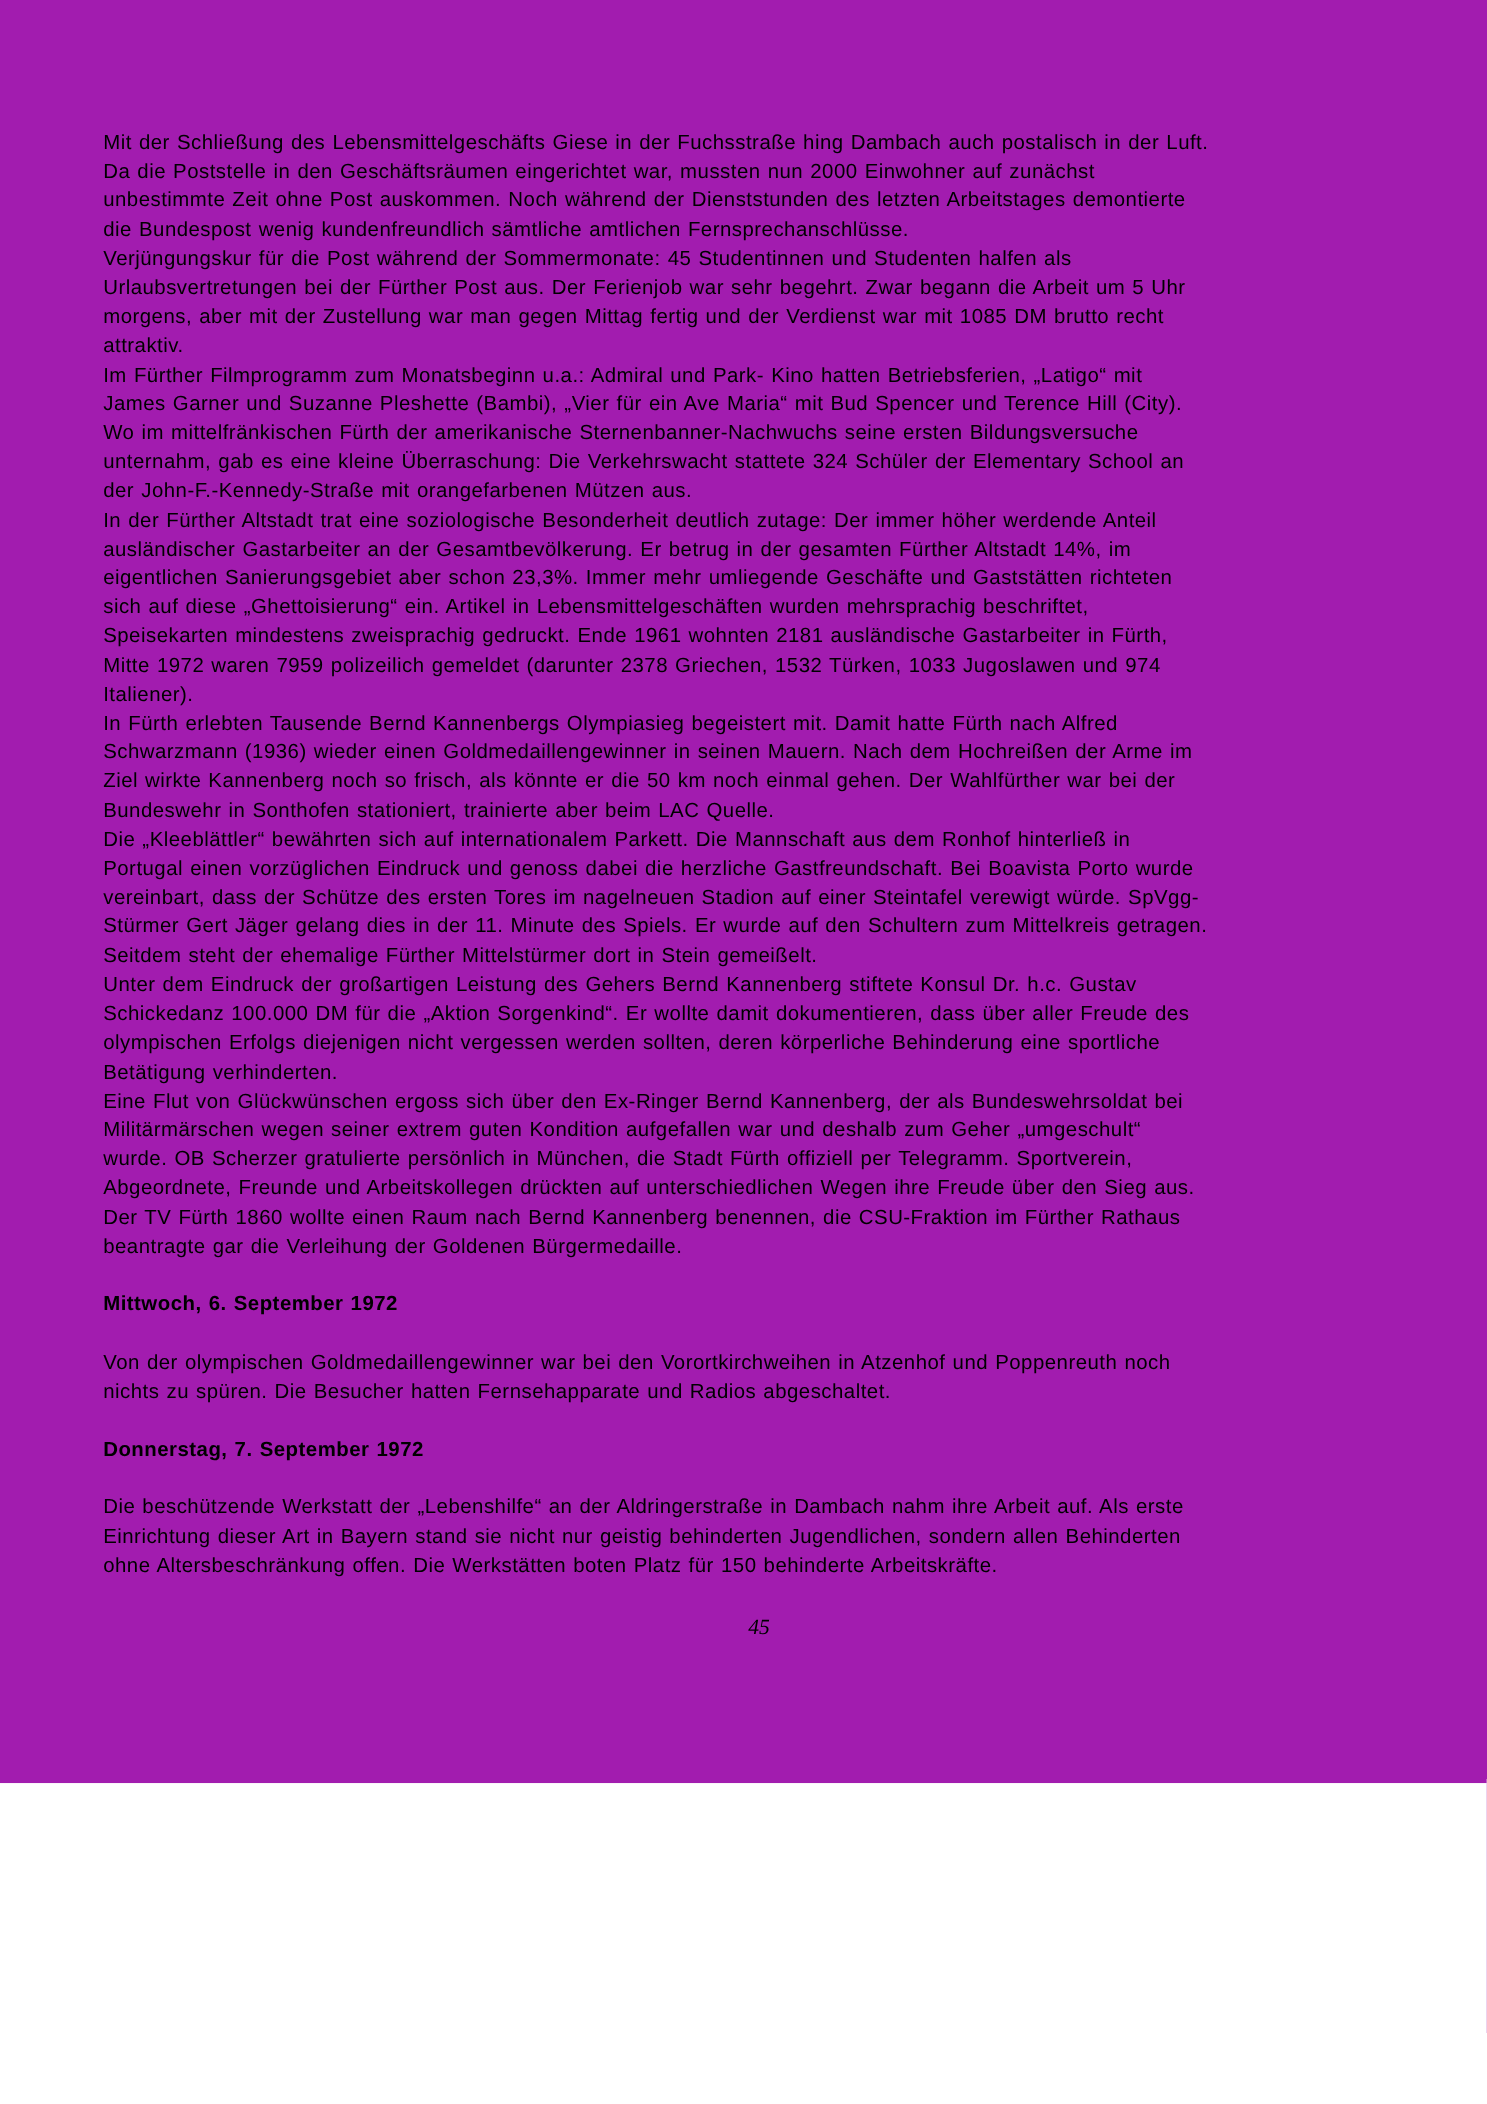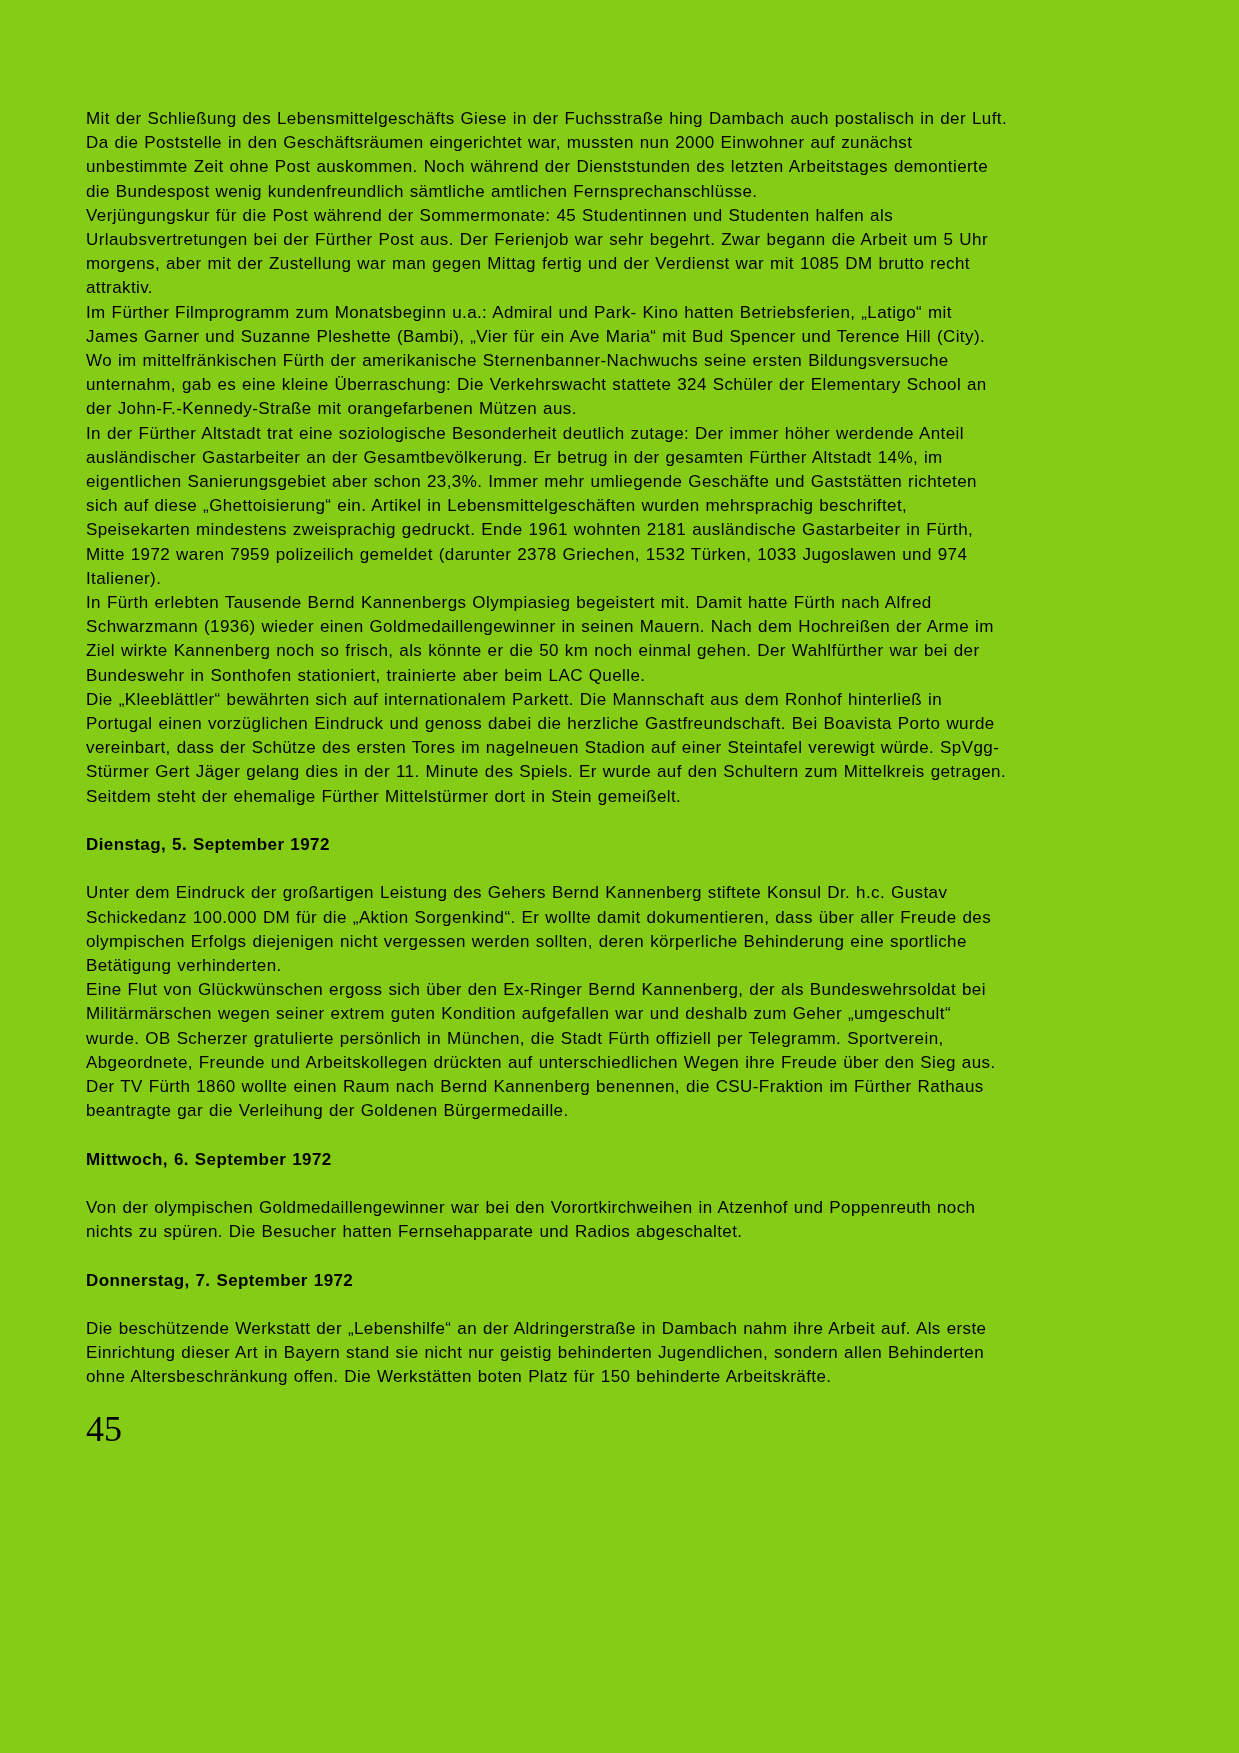--- a/index.html
+++ b/index.html
@@ -1,20 +1,20 @@
 <!DOCTYPE html>
 <html lang="de"><head>
 <meta charset="utf-8">
 <style>
   html, body { margin: 0; padding: 0; background: #ffffff; }
   .page {
     position: relative;
     width: 1239px;
-    height: 1753px;
-    background: #84cc16;
+    height: 1486px;
+    background: #a21caf;
     color: #000000;
     font-family: "Liberation Sans", sans-serif;
     font-size: 17px;
     line-height: 24.2px;
     letter-spacing: 0.4px;
     word-spacing: 0.8px;
     box-sizing: border-box;
     padding: 107px 60px 0 86px;
     overflow: hidden;
   }
@@ -22,25 +22,27 @@
     white-space: pre-line;
     margin: 0;
   }
   .heading {
     white-space: pre-line;
     font-weight: bold;
     margin: 24.2px 0;
   }
   .page-number {
     margin-top: 24.2px;
+    text-align: center;
     font-family: "Liberation Serif", serif;
-    font-size: 36px;
+    font-size: 18px;
     line-height: 30px;
     letter-spacing: 0;
     word-spacing: 0;
+    font-style: italic;
   }
 </style>
 </head>
 <body>
 
 <div class="page">
   <p class="para">Mit der Schließung des Lebensmittelgeschäfts Giese in der Fuchsstraße hing Dambach auch postalisch in der Luft.
 Da die Poststelle in den Geschäftsräumen eingerichtet war, mussten nun 2000 Einwohner auf zunächst
 unbestimmte Zeit ohne Post auskommen. Noch während der Dienststunden des letzten Arbeitstages demontierte
 die Bundespost wenig kundenfreundlich sämtliche amtlichen Fernsprechanschlüsse.</p>
@@ -67,21 +69,20 @@
   <p class="para">In Fürth erlebten Tausende Bernd Kannenbergs Olympiasieg begeistert mit. Damit hatte Fürth nach Alfred
 Schwarzmann (1936) wieder einen Goldmedaillengewinner in seinen Mauern. Nach dem Hochreißen der Arme im
 Ziel wirkte Kannenberg noch so frisch, als könnte er die 50 km noch einmal gehen. Der Wahlfürther war bei der
 Bundeswehr in Sonthofen stationiert, trainierte aber beim LAC Quelle.</p>
   <p class="para">Die „Kleeblättler“ bewährten sich auf internationalem Parkett. Die Mannschaft aus dem Ronhof hinterließ in
 Portugal einen vorzüglichen Eindruck und genoss dabei die herzliche Gastfreundschaft. Bei Boavista Porto wurde
 vereinbart, dass der Schütze des ersten Tores im nagelneuen Stadion auf einer Steintafel verewigt würde. SpVgg-
 Stürmer Gert Jäger gelang dies in der 11. Minute des Spiels. Er wurde auf den Schultern zum Mittelkreis getragen.
 Seitdem steht der ehemalige Fürther Mittelstürmer dort in Stein gemeißelt.</p>
 
-  <p class="heading">Dienstag, 5. September 1972</p>
 
   <p class="para">Unter dem Eindruck der großartigen Leistung des Gehers Bernd Kannenberg stiftete Konsul Dr. h.c. Gustav
 Schickedanz 100.000 DM für die „Aktion Sorgenkind“. Er wollte damit dokumentieren, dass über aller Freude des
 olympischen Erfolgs diejenigen nicht vergessen werden sollten, deren körperliche Behinderung eine sportliche
 Betätigung verhinderten.</p>
   <p class="para">Eine Flut von Glückwünschen ergoss sich über den Ex-Ringer Bernd Kannenberg, der als Bundeswehrsoldat bei
 Militärmärschen wegen seiner extrem guten Kondition aufgefallen war und deshalb zum Geher „umgeschult“
 wurde. OB Scherzer gratulierte persönlich in München, die Stadt Fürth offiziell per Telegramm. Sportverein,
 Abgeordnete, Freunde und Arbeitskollegen drückten auf unterschiedlichen Wegen ihre Freude über den Sieg aus.
 Der TV Fürth 1860 wollte einen Raum nach Bernd Kannenberg benennen, die CSU-Fraktion im Fürther Rathaus

